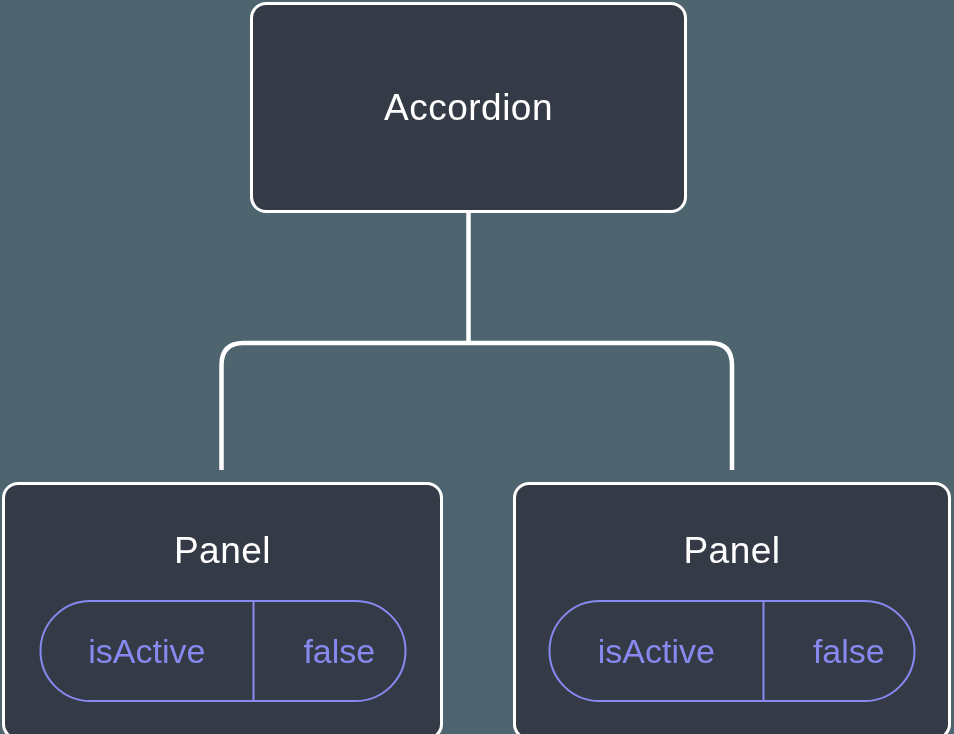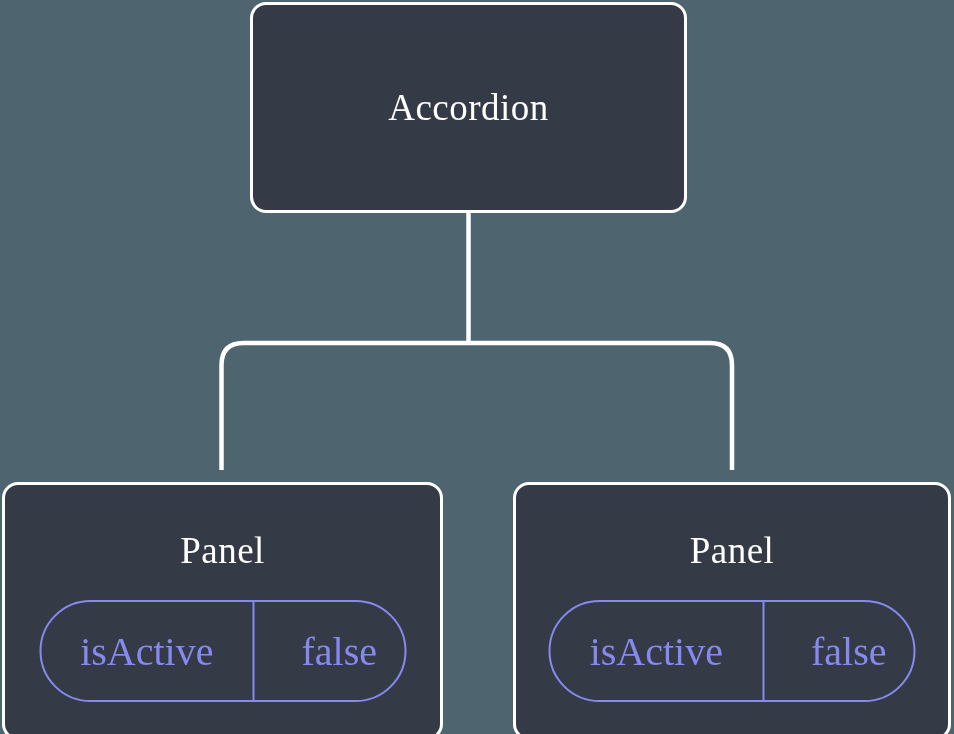--- a/index.html
+++ b/index.html
@@ -35,21 +35,20 @@
   .connectors path {
     stroke: var(--connector);
     stroke-width: 4.5;
     fill: none;
   }
   .node {
     position: absolute;
     background: var(--node-fill);
     border: 3px solid var(--node-border);
     border-radius: 16px;
-    font-family: Liberation Serif, serif;
   }
   .node-root {
     left: 250px;
     top: 2px;
     width: 437px;
     height: 211px;
     display: flex;
     align-items: center;
     justify-content: center;
   }
@@ -88,21 +87,21 @@
     border-radius: 999px;
     display: flex;
     align-items: stretch;
     overflow: hidden;
   }
   .pill-cell {
     display: flex;
     align-items: center;
     justify-content: center;
     color: var(--accent-purple);
-    font-size: 40px;
+    font-size: 34px;
     font-weight: 400;
   }
   .pill-key   { width: 58.3%; }
   .pill-value {
     width: 41.7%;
     border-left: 2.5px solid var(--accent-purple);
     padding-left: 20px;
   }
 </style>
 </head>

